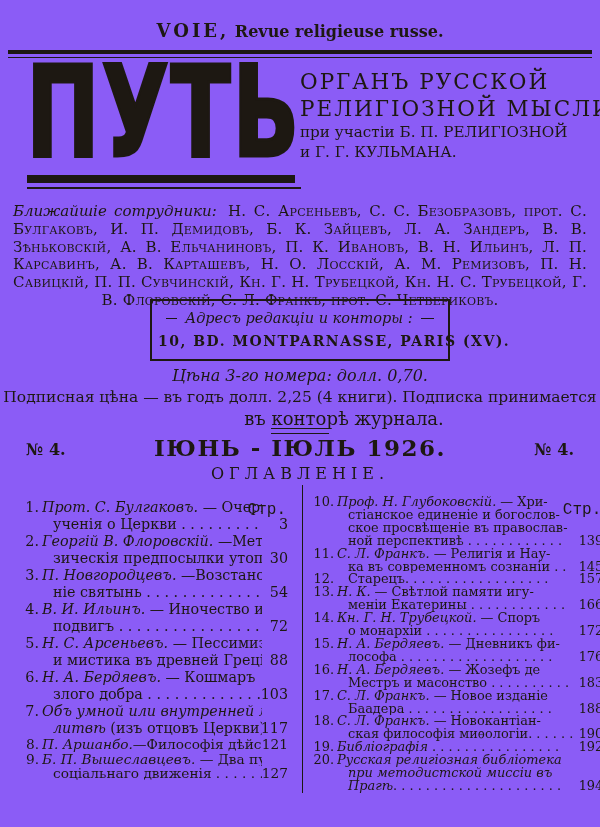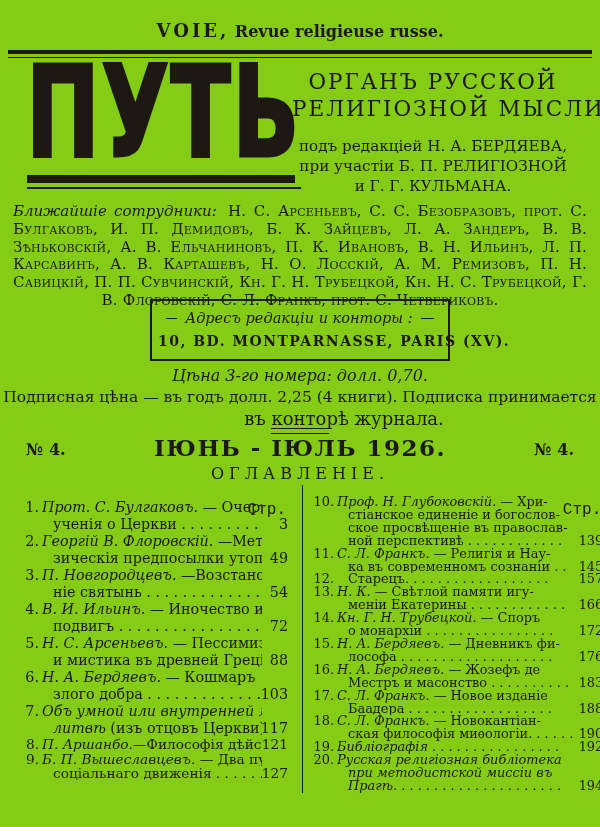--- a/index.html
+++ b/index.html
@@ -1,17 +1,17 @@
 <!DOCTYPE html>
 <html><head>
 <meta charset="utf-8">
 <style>
   html,body{margin:0;padding:0;}
   body{width:600px;height:827px;overflow:hidden;}
-  .page{position:relative;width:600px;height:827px;background:#84cc16;color:#1d1812;
+  .page{position:relative;width:600px;height:827px;background:#8b5cf6;color:#1d1812;
         font-family:"DejaVu Serif",serif;overflow:hidden;}
   .it{font-style:italic;}
 
   
   .tagline{position:absolute;top:20px;left:0;width:100%;text-align:center;
            font-weight:bold;font-size:16px;}
   .voie{letter-spacing:3px;font-size:18px;}
 
   
   .rule-top{position:absolute;top:50px;left:8px;right:8px;}
@@ -19,21 +19,21 @@
   .rt-b{height:1.5px;background:#1d1812;margin-top:2.5px;}
 
   
   .logo{position:absolute;top:50px;left:26px;font-family:"DejaVu Sans",sans-serif;
         font-weight:bold;font-size:126px;line-height:126px;letter-spacing:2px;
         transform:scaleX(.70);transform-origin:left top;-webkit-text-stroke:3px #1d1812;}
   .logo-bar-thick{position:absolute;top:175px;left:27px;width:268px;height:8px;background:#1d1812;}
   .logo-bar-thin{position:absolute;top:187px;left:27px;width:274px;height:2px;background:#1d1812;}
 
   
-  .organ{position:absolute;top:68px;left:292px;width:282px;text-align:center;}
+  .organ{position:absolute;top:68px;left:300px;width:282px;}
   .organ-l1{font-size:21.5px;letter-spacing:2px;line-height:27px;white-space:nowrap;}
   .ed{font-size:15.2px;line-height:20px;white-space:nowrap;}
   .e1{margin-top:14px;}
 
   
   .contrib{position:absolute;top:203px;left:13px;width:574px;font-size:15px;
            line-height:17.8px;text-align:justify;text-align-last:center;}
   .lead{margin-right:4px;}
   .sc{font-variant:small-caps;letter-spacing:.2px;}
 
@@ -97,21 +97,20 @@
     <div class="rt-b"></div>
   </div>
 
   <div class="logo">ПУТЬ</div>
   <div class="logo-bar-thick"></div>
   <div class="logo-bar-thin"></div>
 
   <div class="organ">
     <div class="organ-l1">ОРГАНЪ РУССКОЙ</div>
     <div class="organ-l1">РЕЛИГІОЗНОЙ МЫСЛИ</div>
-    <div class="ed e1">подъ редакціей Н. А. БЕРДЯЕВА,</div>
     <div class="ed">при участіи Б. П. РЕЛИГІОЗНОЙ</div>
     <div class="ed">и Г. Г. КУЛЬМАНА.</div>
   </div>
 
   <div class="contrib">
     <span class="it lead">Ближайшіе сотрудники:</span>
     <span class="sc">Н. С. Арсеньевъ, С. С. Безобразовъ, прот. С. Булгаковъ, И. П. Демидовъ, Б. К. Зайцевъ, Л. А. Зандеръ, В. В. Зѣньковскій, А. В. Ельчаниновъ, П. К. Ивановъ, В. Н. Ильинъ, Л. П. Карсавинъ, А. В. Карташевъ, Н. О. Лосскій, А. М. Ремизовъ, П. Н. Савицкій, П. П. Сувчинскій, Кн. Г. Н. Трубецкой, Кн. Н. С. Трубецкой, Г. В. Флоровскій, С. Л. Франкъ, прот. С. Четвериковъ.</span>
   </div>
 
   <div class="addr-box">
@@ -140,21 +139,21 @@
           <div class="toc-item">
             <span class="toc-num">1.</span>
             <div class="toc-line"><span class="it">Прот. С. Булгаковъ.</span><span> — Очерки</span></div>
             <div class="toc-line cont"><span>ученія о Церкви . . . . . . . . . .</span></div>
             <span class="toc-page">3</span>
           </div>
           <div class="toc-item">
             <span class="toc-num">2.</span>
             <div class="toc-line"><span class="it">Георгій В. Флоровскій.</span><span> —Метафи-</span></div>
             <div class="toc-line cont"><span>зическія предпосылки утопизма</span></div>
-            <span class="toc-page">49</span>
+            <span class="toc-page">30</span>
           </div>
           <div class="toc-item">
             <span class="toc-num">3.</span>
             <div class="toc-line"><span class="it">П. Новгородцевъ.</span><span> —Возстановле-</span></div>
             <div class="toc-line cont"><span>ніе святынь . . . . . . . . . . . . . .</span></div>
             <span class="toc-page">54</span>
           </div>
           <div class="toc-item">
             <span class="toc-num">4.</span>
             <div class="toc-line"><span class="it">В. И. Ильинъ.</span><span> — Иночество и</span></div>

